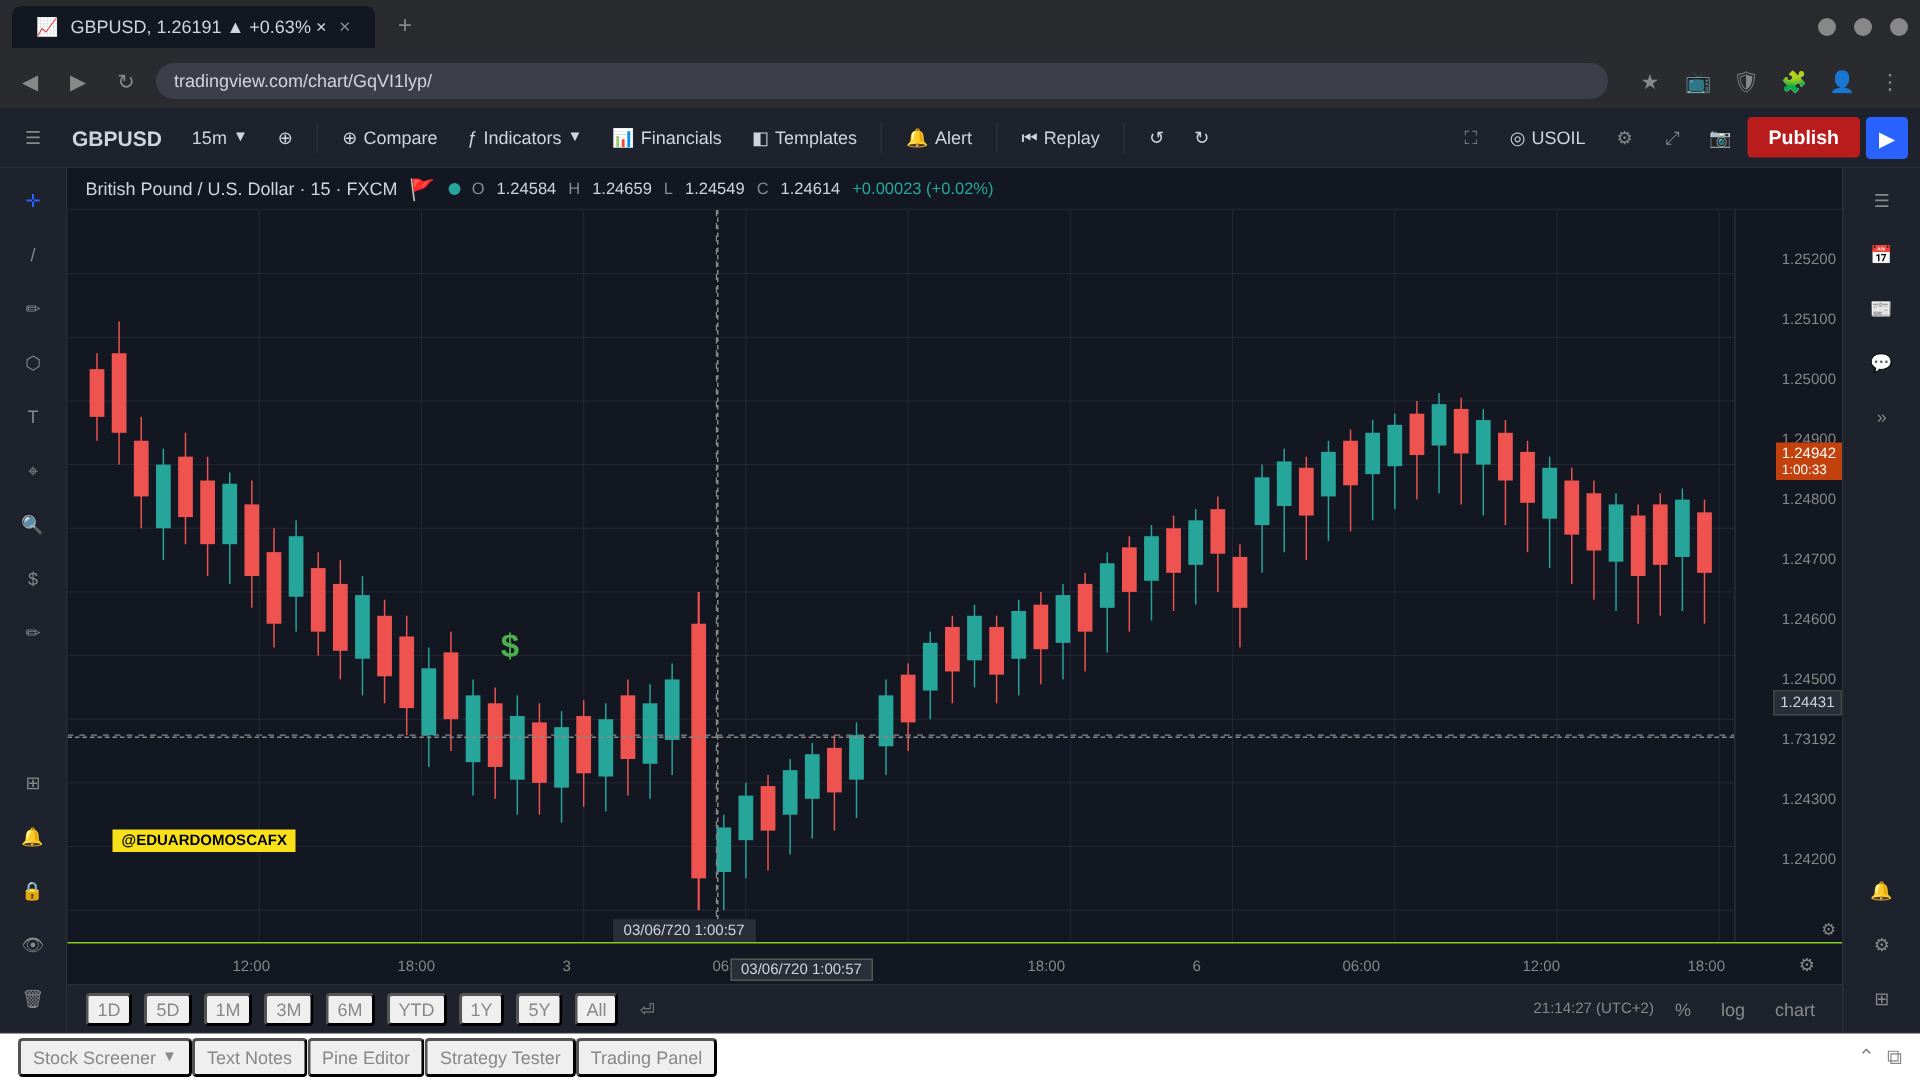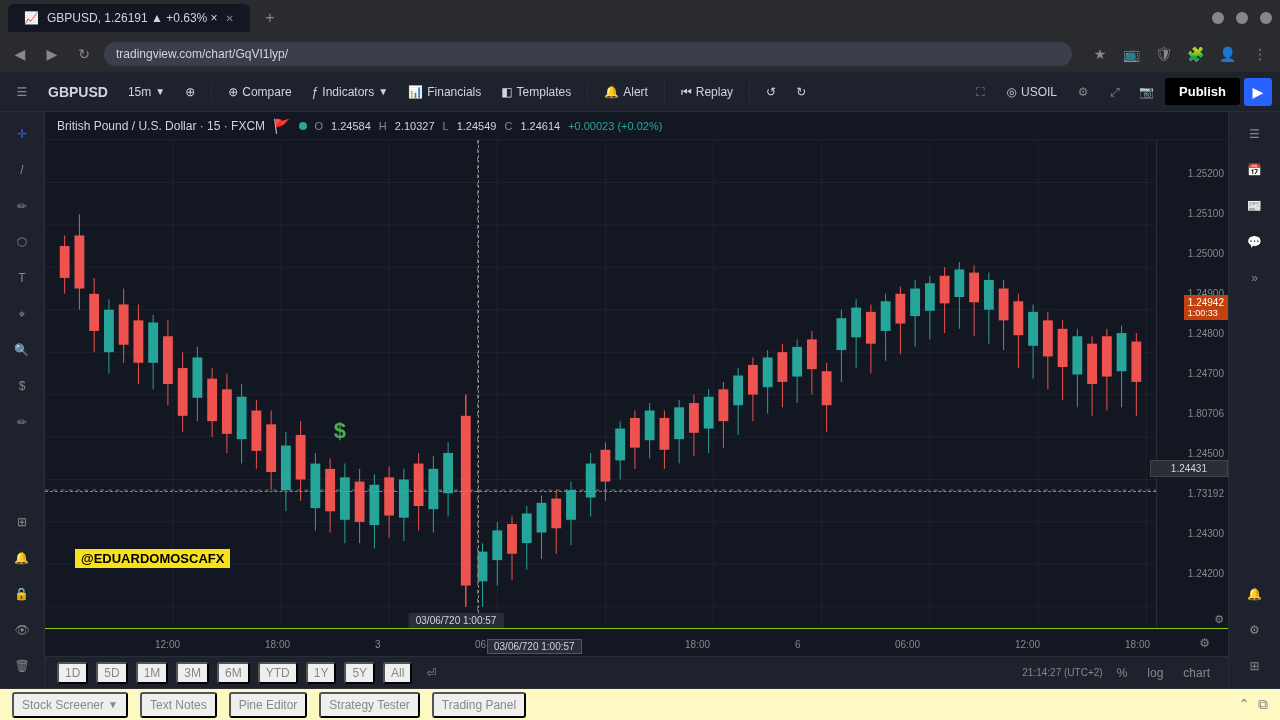--- a/index.html
+++ b/index.html
@@ -23,21 +23,21 @@
     .browser-actions { display: flex; gap: 8px; margin-left: 8px; }
     .browser-icon { color: #888; font-size: 14px; cursor: pointer; width: 24px; height: 24px; display: flex; align-items: center; justify-content: center; }
 
     
     .tv-container { display: flex; flex-direction: column; height: 648px; background: #131722; }
 
     
     .top-toolbar { height: 40px; background: #1e222d; display: flex; align-items: center; padding: 0 8px; gap: 4px; border-bottom: 1px solid #2a2e39; }
     .toolbar-separator { width: 1px; height: 20px; background: #2a2e39; margin: 0 4px; }
     .toolbar-btn { display: flex; align-items: center; gap: 4px; padding: 4px 8px; color: #d1d4dc; cursor: pointer; border-radius: 3px; font-size: 12px; border: none; background: transparent; }
-    .publish-btn { background: #000000; color: white; border-radius: 3px; padding: 6px 14px; cursor: pointer; font-size: 13px; font-weight: 600; border: none; }
+    .publish-btn { background: #b91c1c; color: white; border-radius: 3px; padding: 6px 14px; cursor: pointer; font-size: 13px; font-weight: 600; border: none; }
     .play-btn { background: #2962ff; width: 28px; height: 28px; border-radius: 3px; display: flex; align-items: center; justify-content: center; cursor: pointer; border: none; }
     .spacer { flex: 1; }
     .icon-btn { width: 28px; height: 28px; display: flex; align-items: center; justify-content: center; cursor: pointer; color: #888; border-radius: 3px; }
 
     
     .main-area { display: flex; flex: 1; overflow: hidden; }
 
     
     .left-toolbar { width: 45px; background: #1e222d; display: flex; flex-direction: column; align-items: center; padding: 6px 0; gap: 4px; border-right: 1px solid #2a2e39; }
     .left-tool { width: 32px; height: 32px; display: flex; align-items: center; justify-content: center; cursor: pointer; color: #888; border-radius: 3px; }
@@ -63,26 +63,26 @@
     .right-tool { width: 32px; height: 32px; display: flex; align-items: center; justify-content: center; cursor: pointer; color: #888; border-radius: 3px; }
 
     
     .bottom-bar { height: 28px; background: #1e222d; display: flex; align-items: center; padding: 0 12px; border-top: 1px solid #2a2e39; }
 
     
     .timeframe-row { height: 32px; background: #1e222d; display: flex; align-items: center; padding: 0 12px; gap: 8px; border-top: 1px solid #2a2e39; }
     .tf-btn { color: #888; font-size: 12px; cursor: pointer; padding: 2px 6px; border-radius: 3px; }
 
     
-    .bottom-panel { height: 32px; background: #fef9c3; display: flex; align-items: center; padding: 0 12px; gap: 12px; border-top: 1px solid #2a2e39; }
+    .bottom-panel { height: 32px; background: #ffffff; display: flex; align-items: center; padding: 0 12px; gap: 0; border-top: 1px solid #2a2e39; }
     .bottom-panel-btn { color: #888; font-size: 12px; cursor: pointer; padding: 4px 8px; border-radius: 3px; display: flex; align-items: center; gap: 4px; }
     .bottom-panel-right { margin-left: auto; display: flex; gap: 8px; }
 
     
-    .watermark { position: absolute; bottom: 60px; left: 30px; background: #f9e11a; color: #000; font-size: 13px; font-weight: 700; padding: 2px 6px; }
+    .watermark { position: absolute; bottom: 60px; left: 30px; background: #f9e11a; color: #000; font-size: 10px; font-weight: 700; padding: 2px 6px; }
 
     
     .chart-svg { width: 100%; height: 100%; }
 
     
     .crosshair-v { position: absolute; top: 0; bottom: 0; width: 1px; border-left: 1px dashed #888; pointer-events: none; }
     .crosshair-h { position: absolute; left: 0; right: 0; height: 1px; border-top: 1px dashed #888; pointer-events: none; }
 
     
     .dollar-annotation { position: absolute; color: #4caf50; font-size: 22px; font-weight: bold; }
@@ -210,21 +210,21 @@
 
     <div class="chart-wrapper">
 
       <div class="chart-info-bar">
         <span class="chart-title">British Pound / U.S. Dollar · 15 · FXCM</span>
         <span class="flag-icon">🚩</span>
         <span class="dot-green"></span>
         <span class="ohlc-label">O</span>
         <span class="ohlc-val">1.24584</span>
         <span class="ohlc-label">H</span>
-        <span class="ohlc-val">2.10327</span>
+        <span class="ohlc-val">1.24659</span>
         <span class="ohlc-label">L</span>
         <span class="ohlc-val">1.24549</span>
         <span class="ohlc-label">C</span>
         <span class="ohlc-val">1.24614</span>
         <span class="ohlc-change">+0.00023 (+0.02%)</span>
       </div>
 
       <div style="display:flex;flex:1;overflow:hidden;">
 
         <div class="chart-canvas">
@@ -496,29 +496,29 @@
         </div>
 
         <div class="price-scale" style="position:relative;width:72px;background:#131722;border-left:1px solid #2a2e39;">
 
           <div style="position:absolute;right:4px;top:28px;color:#888;font-size:10px;">1.25200</div>
           <div style="position:absolute;right:4px;top:68px;color:#888;font-size:10px;">1.25100</div>
           <div style="position:absolute;right:4px;top:108px;color:#888;font-size:10px;">1.25000</div>
           <div style="position:absolute;right:4px;top:148px;color:#888;font-size:10px;">1.24900</div>
           <div style="position:absolute;right:4px;top:188px;color:#888;font-size:10px;">1.24800</div>
           <div style="position:absolute;right:4px;top:228px;color:#888;font-size:10px;">1.24700</div>
-          <div style="position:absolute;right:4px;top:268px;color:#888;font-size:10px;">1.80706</div>
+          <div style="position:absolute;right:4px;top:268px;color:#888;font-size:10px;">1.24600</div>
           <div style="position:absolute;right:4px;top:308px;color:#888;font-size:10px;">1.24500</div>
 
           <div style="position:absolute;right:0;top:155px;background:#c2410c;color:white;font-size:10px;padding:2px 4px;white-space:nowrap;">
             <div>1.24942</div>
             <div style="font-size:9px;">1:00:33</div>
           </div>
 
-          <div style="position:absolute;right:0;top:320px;background:#2a2e39;color:#d1d4dc;font-size:10px;padding:2px 20px;white-space:nowrap;border:1px solid #444;">
+          <div style="position:absolute;right:0;top:320px;background:#2a2e39;color:#d1d4dc;font-size:10px;padding:2px 4px;white-space:nowrap;border:1px solid #444;">
             <span>1.24431</span>
           </div>
           <div style="position:absolute;right:4px;top:348px;color:#888;font-size:10px;">1.73192</div>
           <div style="position:absolute;right:4px;top:388px;color:#888;font-size:10px;">1.24300</div>
           <div style="position:absolute;right:4px;top:428px;color:#888;font-size:10px;">1.24200</div>
 
           <div style="position:absolute;bottom:2px;right:4px;color:#888;font-size:11px;">⚙</div>
         </div>
       </div>
 

